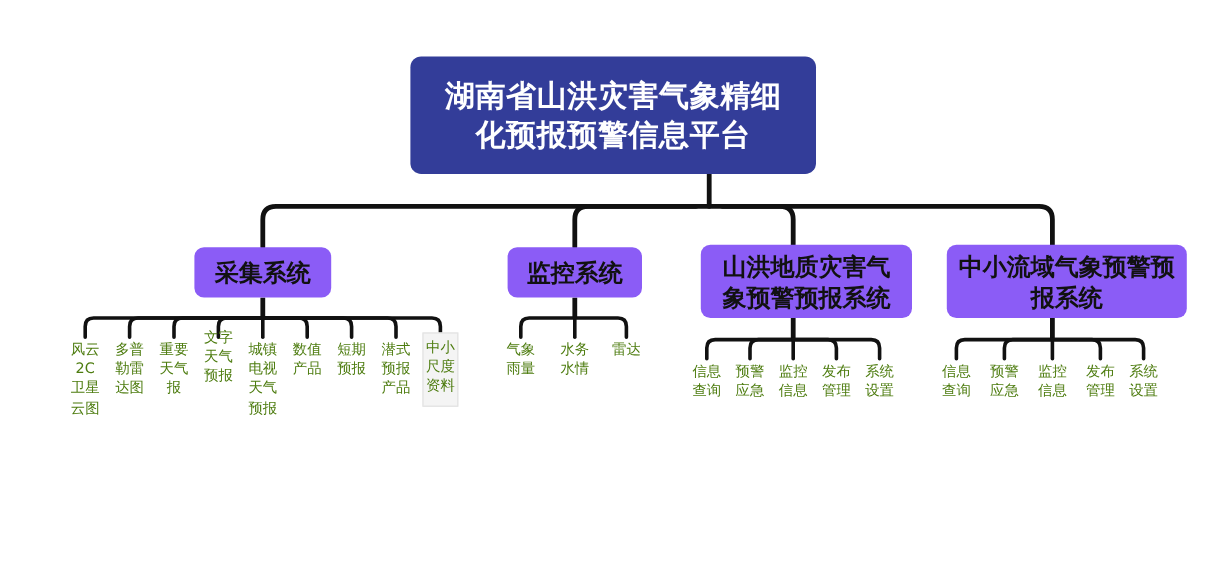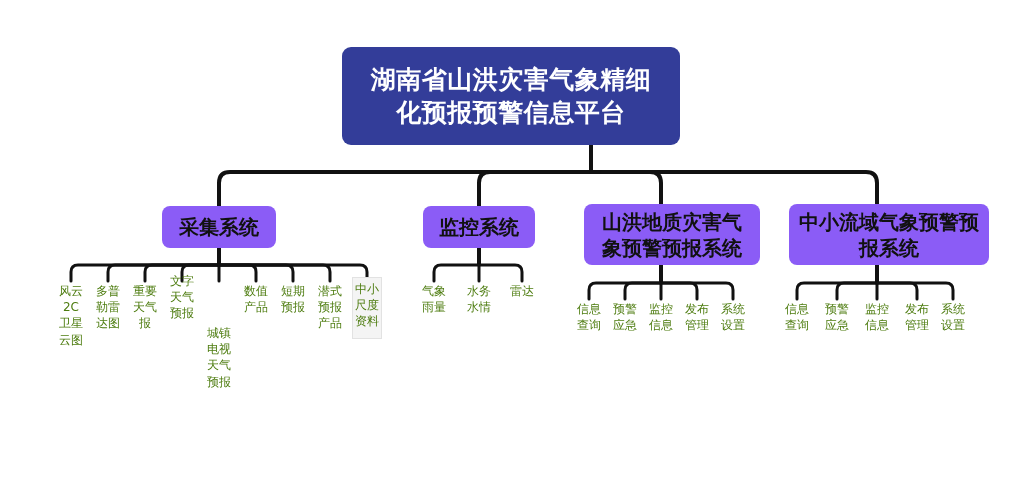--- a/index.html
+++ b/index.html
@@ -153,21 +153,21 @@
     <div class="sys-label">山洪地质灾害气象预警预报系统</div>
   </div>
   <div class="sys-node s4">
     <div class="sys-label">中小流域气象预警预报系统</div>
   </div>
 
   <div class="leaf" style="left:58px;  top:281px;">风云2C卫星云图</div>
   <div class="leaf" style="left:95px;  top:281px;">多普勒雷达图</div>
   <div class="leaf" style="left:132px; top:281px;">重要天气报</div>
   <div class="leaf" style="left:169px; top:271px;">文字天气预报</div>
-  <div class="leaf" style="left:206px; top:281px;margin-top:42px;">城镇电视天气预报</div>
+  <div class="leaf" style="left:206px; top:281px;">城镇电视天气预报</div>
   <div class="leaf" style="left:243px; top:281px;">数值产品</div>
   <div class="leaf" style="left:280px; top:281px;">短期预报</div>
   <div class="leaf" style="left:317px; top:281px;">潜式预报产品</div>
   <div class="leaf boxed" style="left:352px; top:277px;">中小尺度资料</div>
 
   <div class="leaf" style="left:466px; top:281px;">水务水情</div>
   <div class="leaf" style="left:421px; top:281px;">气象雨量</div>
   <div class="leaf" style="left:509px; top:281px;">雷达</div>
 
   <div class="leaf" style="left:576px; top:299px;">信息查询</div>

